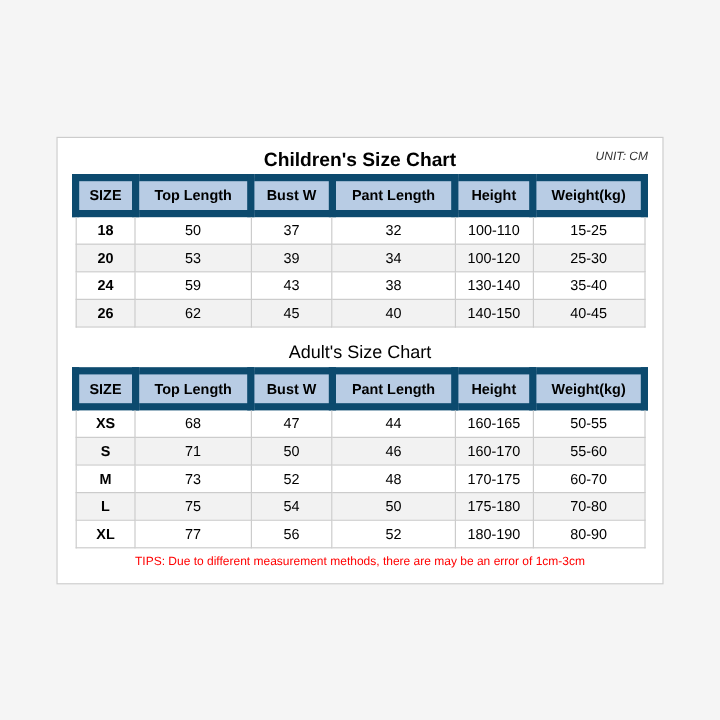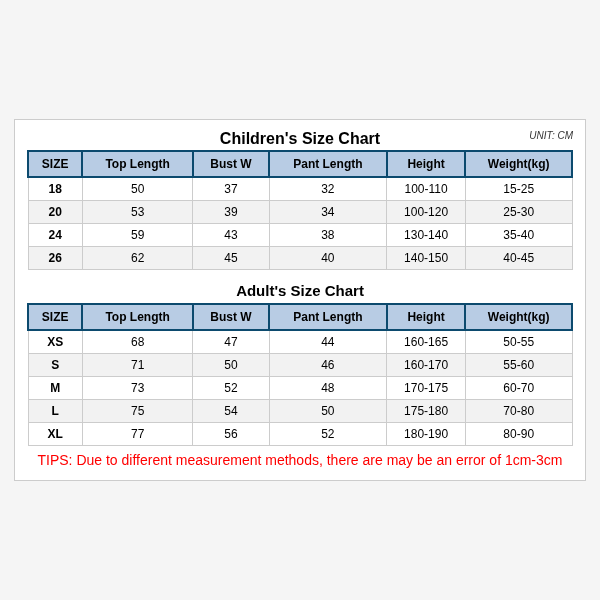--- a/index.html
+++ b/index.html
@@ -8,21 +8,21 @@
       height: 600px;
       background: #f5f5f5;
       display: flex;
       align-items: center;
       justify-content: center;
       font-family: Arial, sans-serif;
     }
     .chart-container {
       background: #fff;
       border: 1px solid #ccc;
-      width: 572px;
+      width: 506px;
       padding: 10px 12px;
     }
     .main-title {
       text-align: center;
       font-size: 16px;
       font-weight: bold;
       margin-bottom: 2px;
       position: relative;
     }
     .unit-label {
@@ -30,31 +30,31 @@
       right: 0;
       top: 0;
       font-size: 10px;
       font-weight: normal;
       color: #333;
       font-style: italic;
     }
     .section-title {
       text-align: center;
       font-size: 15px;
-      font-weight: bold;
+      font-weight: normal;
       padding: 6px 0 4px;
     }
     table {
       width: 100%;
       border-collapse: collapse;
       font-size: 12px;
     }
     th {
       background: #b8cce4;
-      border: 2px solid #0c4a6e;
+      border: 6px solid #0c4a6e;
       padding: 5px 4px;
       text-align: center;
       font-weight: bold;
       font-size: 12px;
     }
     td {
       border: 1px solid #ccc;
       padding: 4px 4px;
       text-align: center;
       font-size: 12px;
@@ -66,21 +66,21 @@
       background: #f2f2f2;
     }
     td:first-child {
       font-weight: bold;
     }
     .section-divider {
       margin-top: 6px;
     }
     .tips {
       text-align: center;
-      font-size: 14px;
+      font-size: 10px;
       color: red;
       margin-top: 6px;
       padding-bottom: 2px;
     }
   </style>
 </head>
 <body>
 
 <div class="chart-container">
   <div class="main-title">

